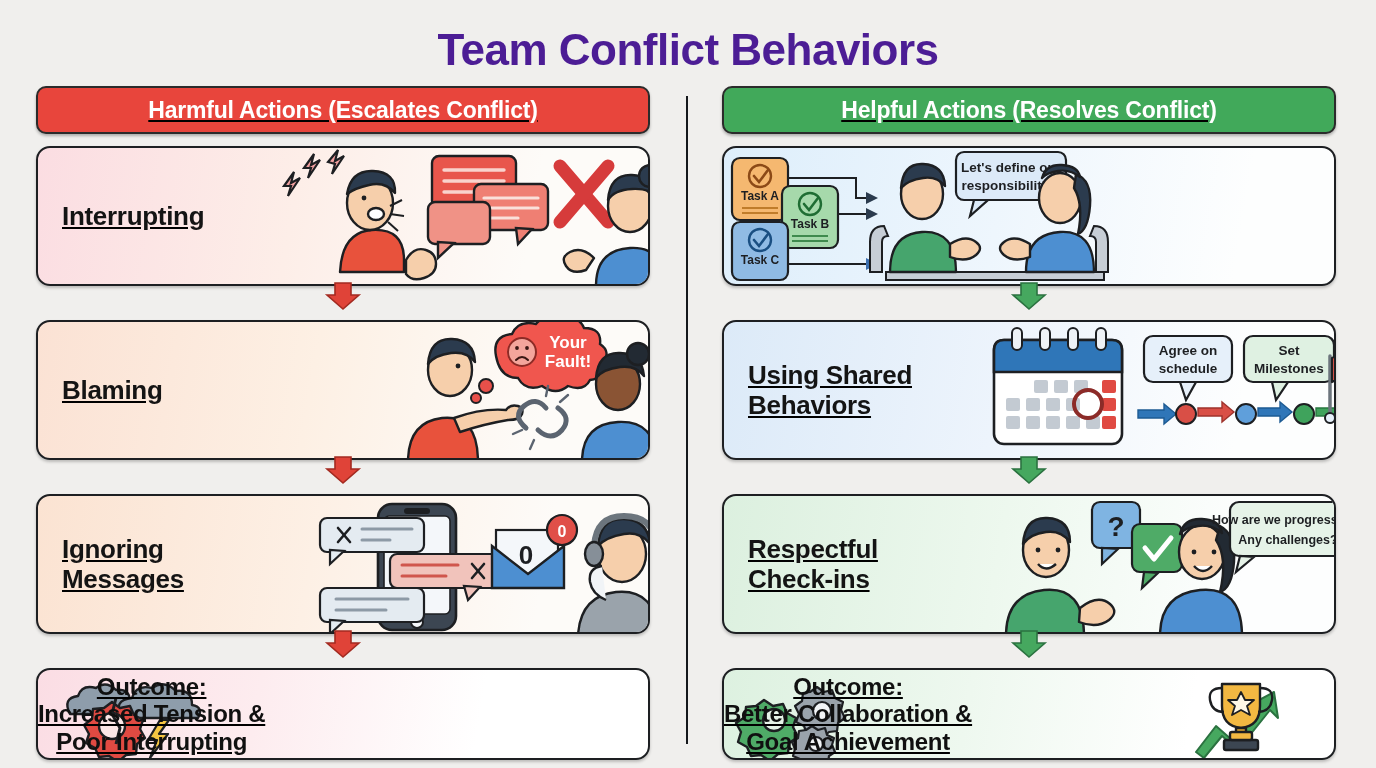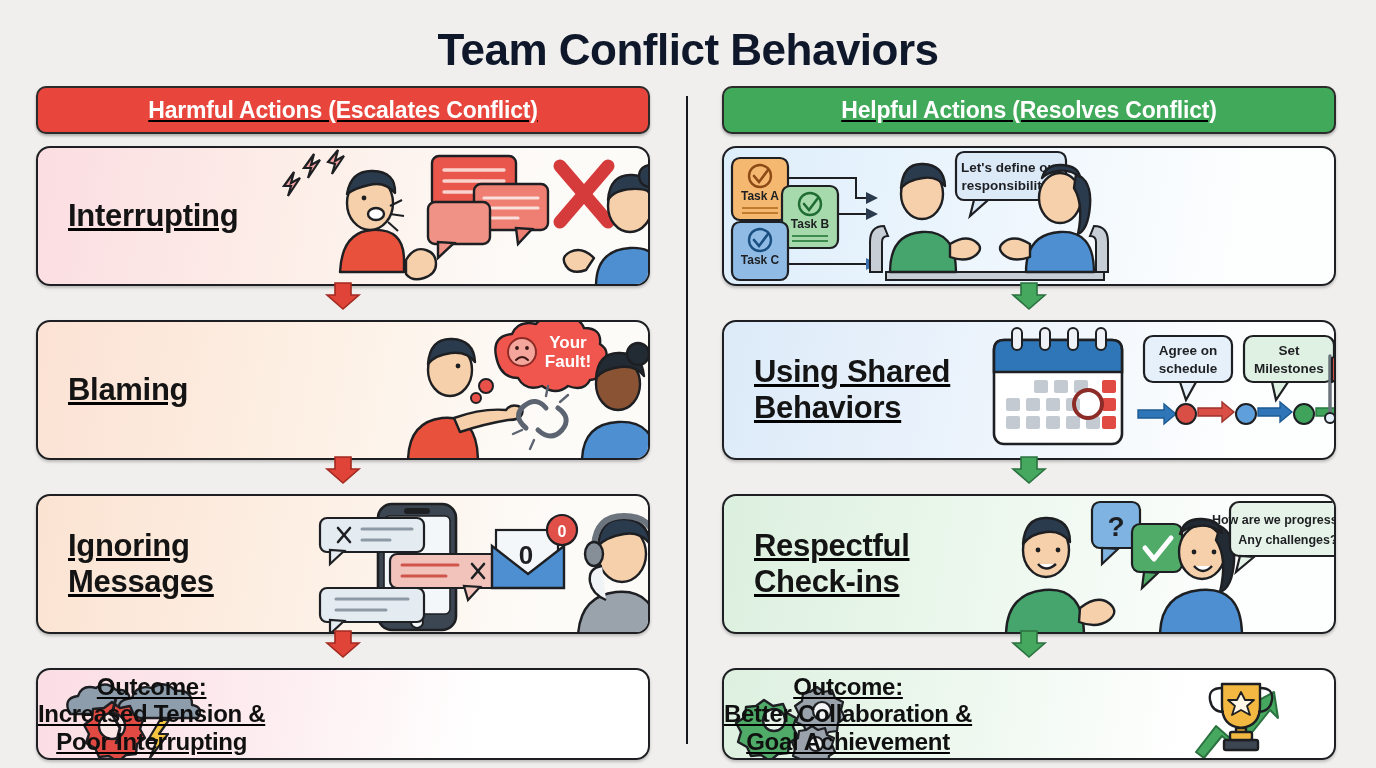--- a/index.html
+++ b/index.html
@@ -7,21 +7,21 @@
     width: 1376px; height: 768px;
     background: #f0efed;
     font-family: "Liberation Sans", sans-serif;
     overflow: hidden;
     position: relative;
   }
   #page-title {
     text-align: center;
     font-size: 44px;
     font-weight: bold;
-    color: #0f172a;
+    color: #4c1d95;
     letter-spacing: -0.5px;
     padding-top: 28px;
     line-height: 1;
   }
   #divider {
     position: absolute;
     left: 686px; top: 96px;
     width: 2px; height: 648px;
     background: #15181c;
   }
@@ -52,25 +52,25 @@
     height: 140px;
     border-radius: 14px;
     border: 2px solid #1d1f22;
     margin-top: 12px;
     display: flex;
     align-items: center;
     overflow: hidden;
     box-shadow: 0 2px 3px rgba(0,0,0,.22);
   }
   .card-label {
-    font-size: 31px;
+    font-size: 26px;
     font-weight: bold;
     color: #141414;
     line-height: 1.16;
-    padding-left: 30px;
+    padding-left: 24px;
     width: 240px;
     flex: none;
     z-index: 3;
     letter-spacing: -0.3px;
   }
   .art { position: relative; flex: 1; height: 100%; }
 
   
   .h1 { background: linear-gradient(100deg,#fbdde2 0%, #fdeee8 42%, #fdfbf8 80%); }
   .h2 { background: linear-gradient(100deg,#fbe2d4 0%, #fdf0e4 45%, #fdfbf8 82%); }

